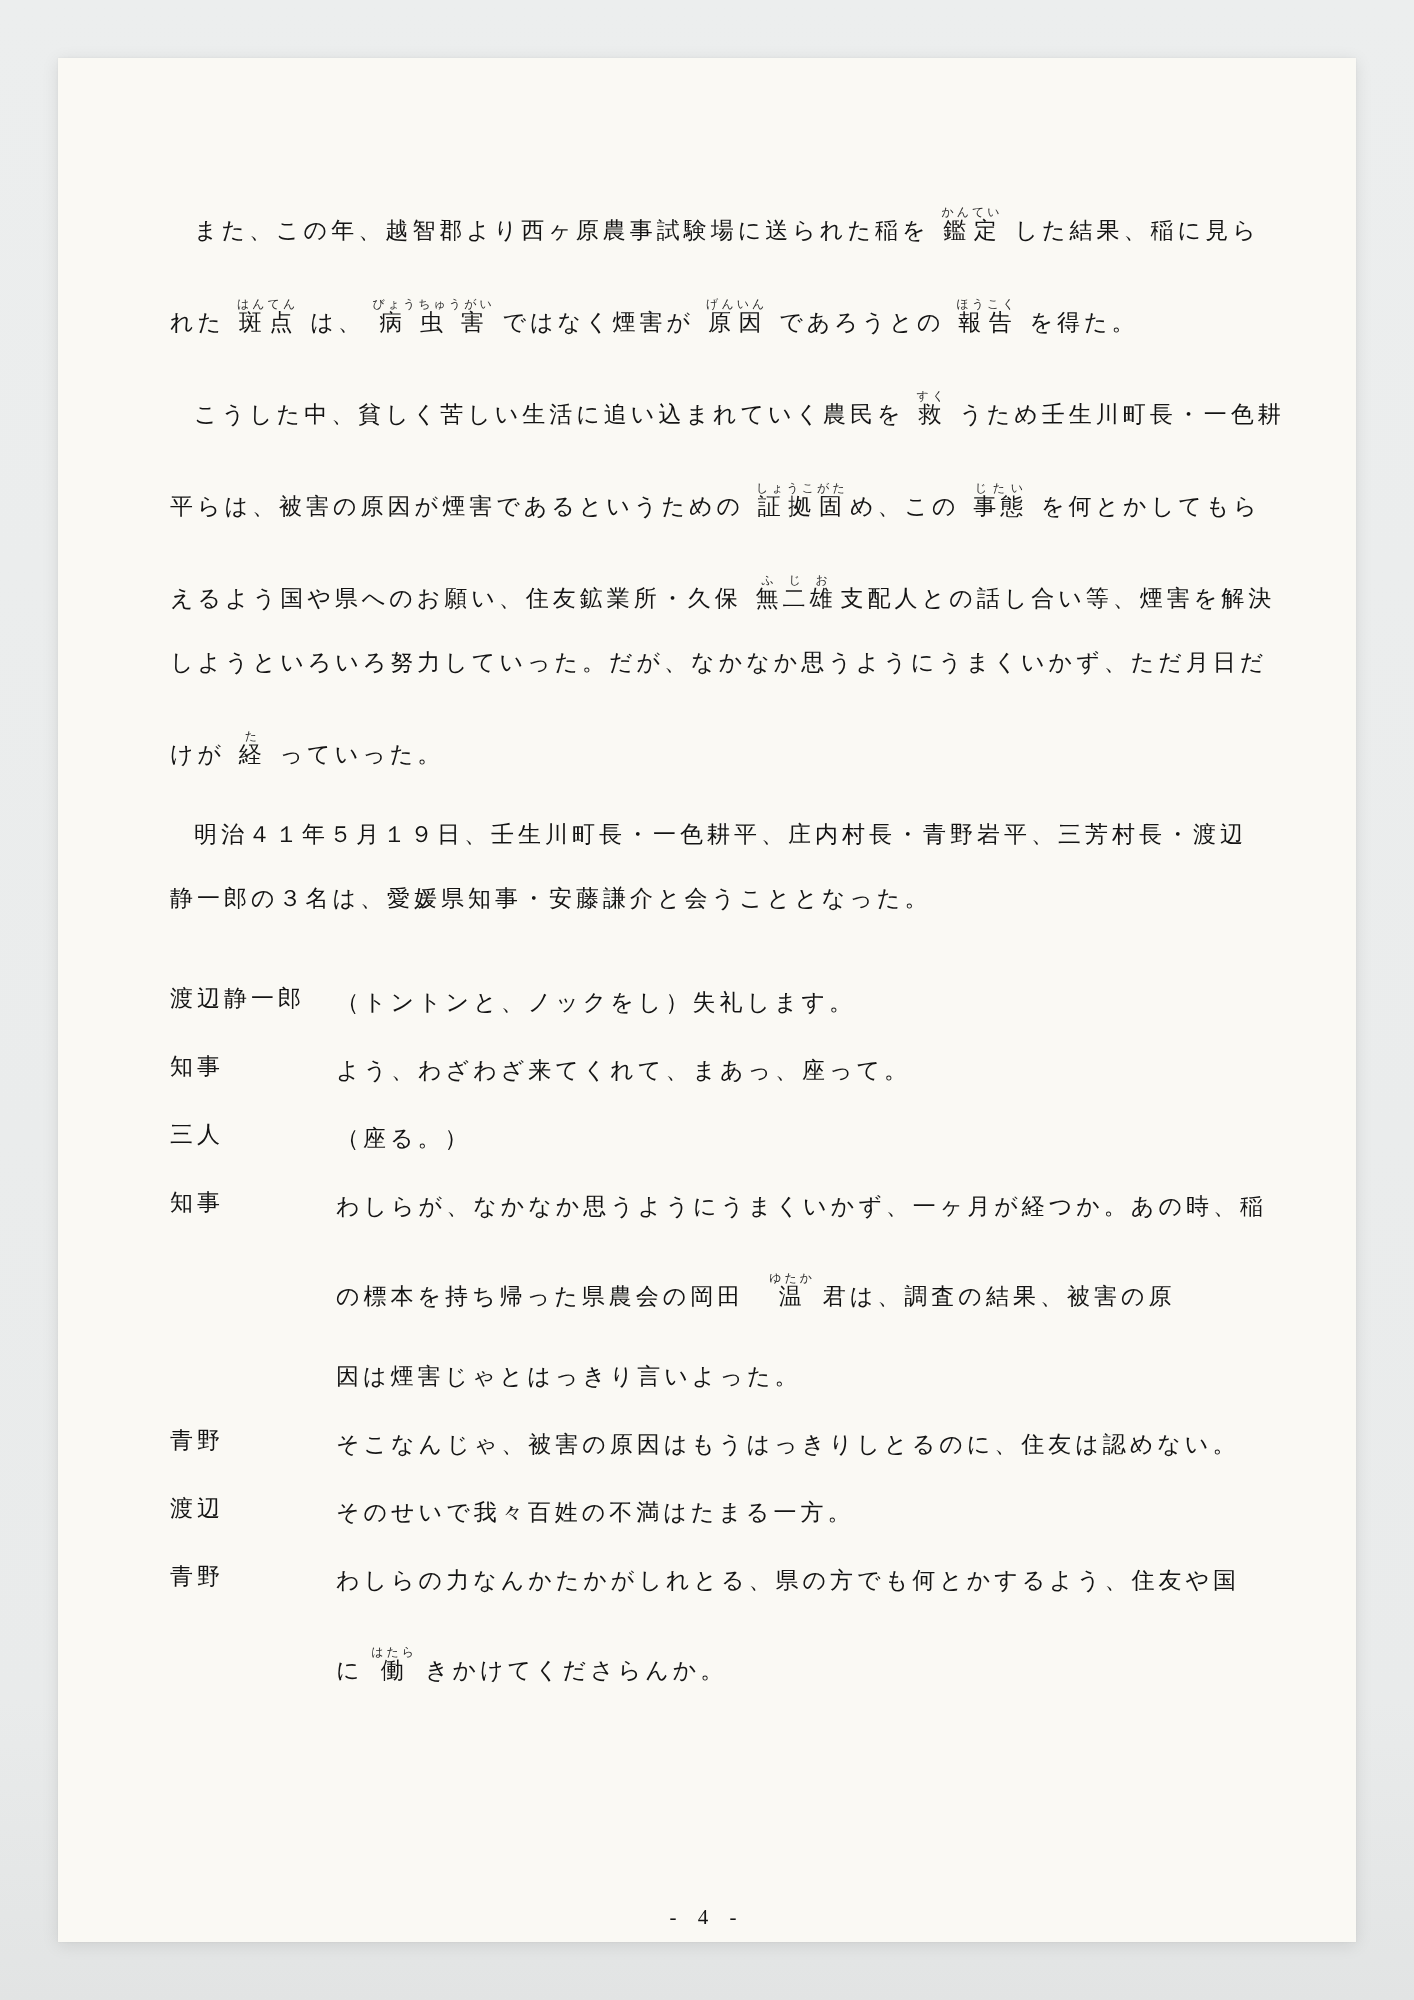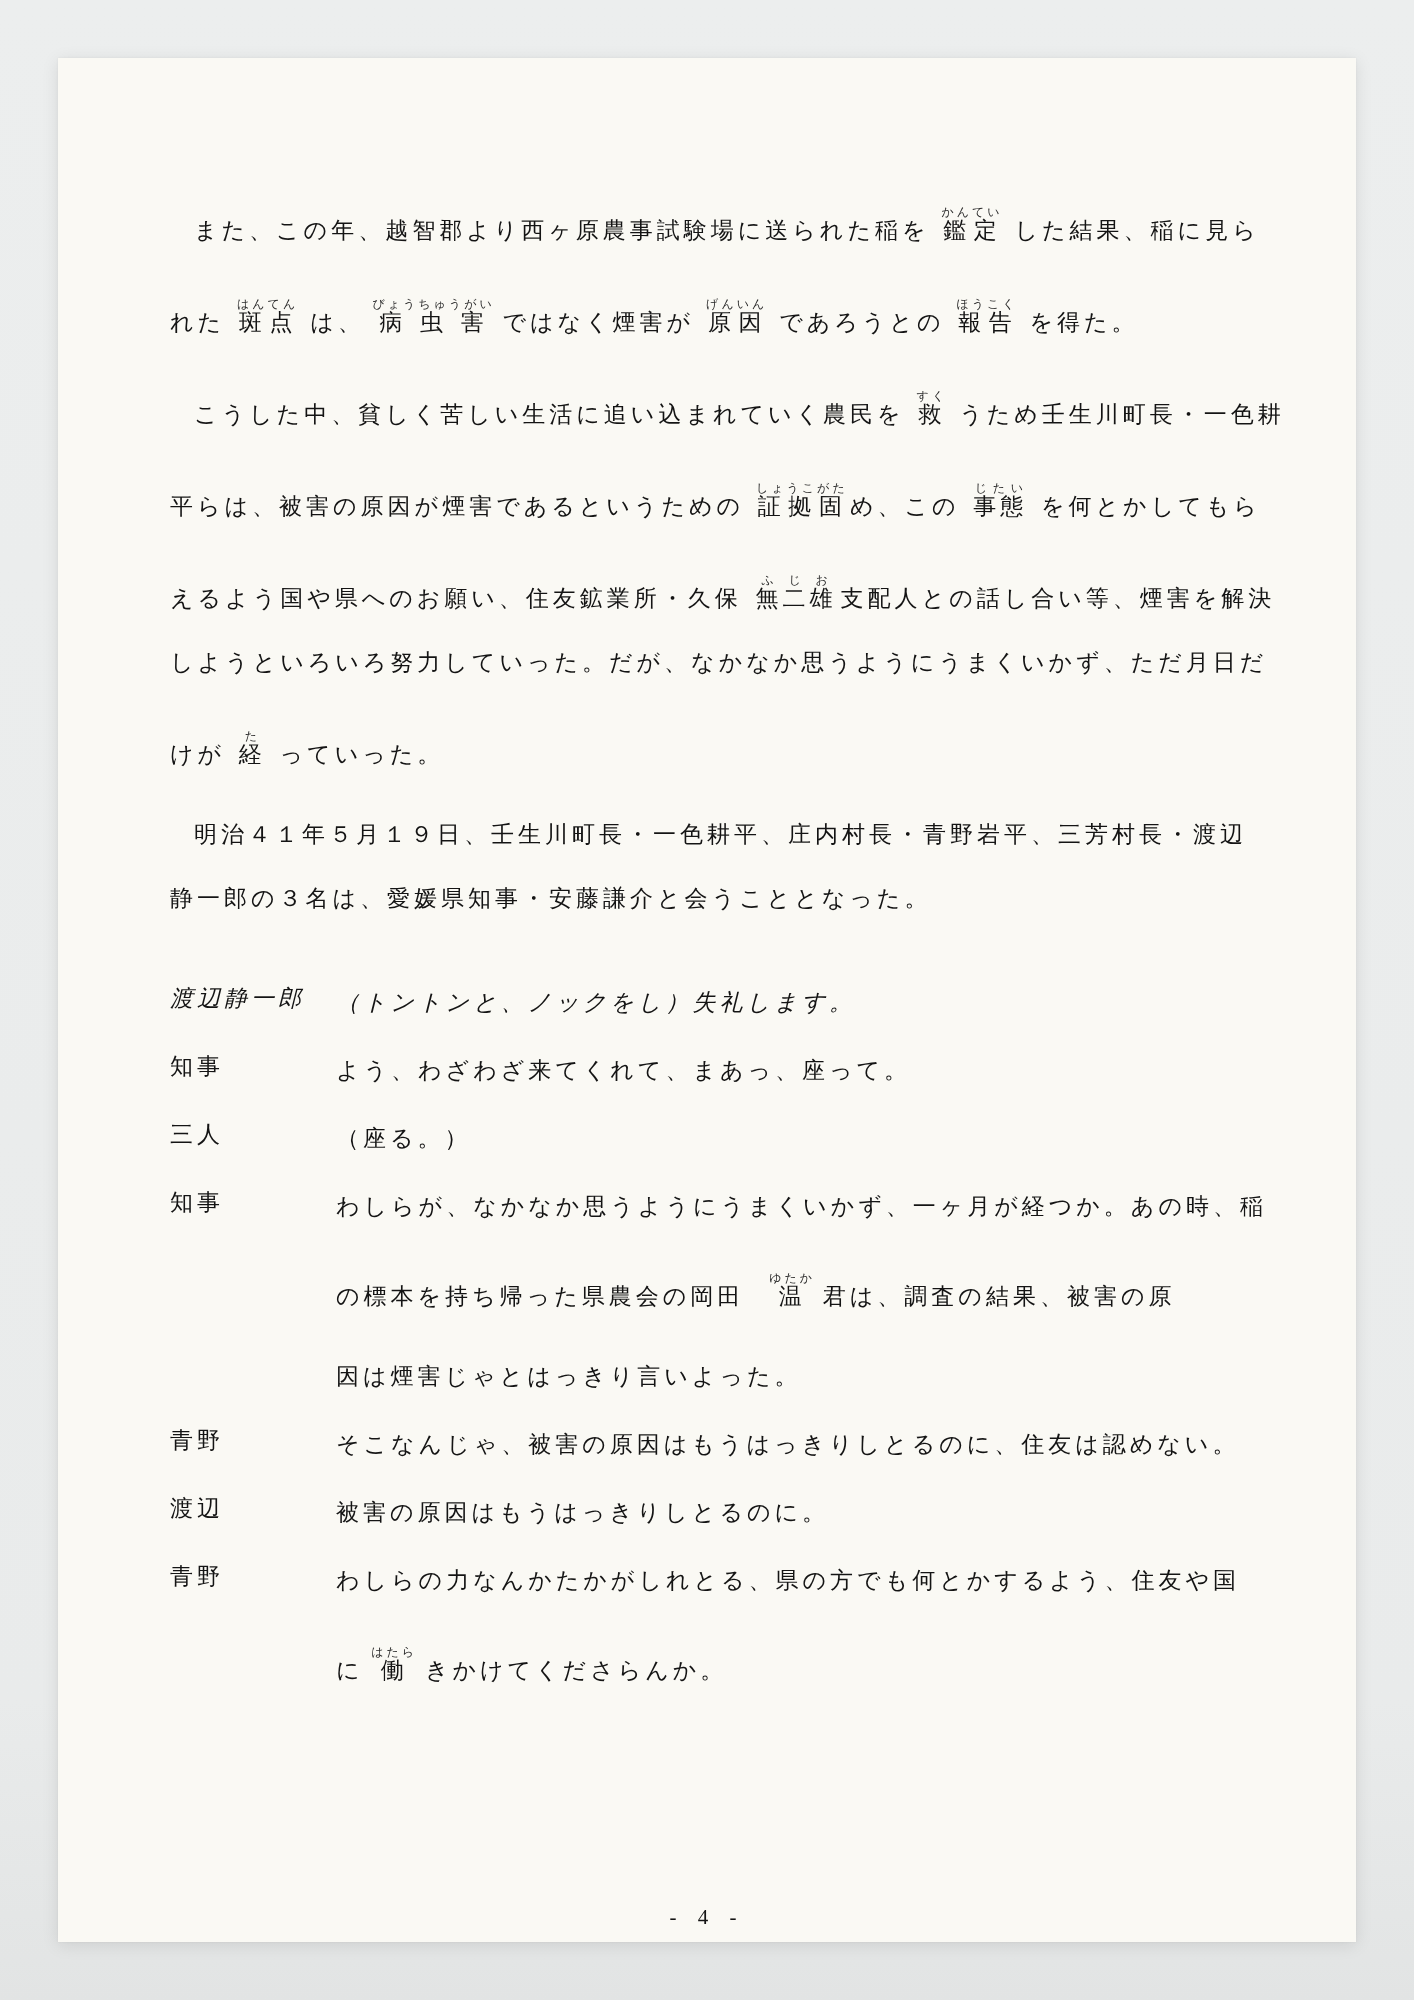--- a/index.html
+++ b/index.html
@@ -30,21 +30,21 @@
   
   .para{margin-top:46px;}
   .para:first-child{margin-top:0;}
   .para .line{margin-top:30px;}
   .para .line.has-ruby{margin-top:50px;}
   .para:first-child .line:first-child{margin-top:0;}
   .indent{padding-left:24px;}
   
   .dialogue{margin-top:66px;}
   .drow{display:flex;margin-top:30px;}
-  .drow:first-child{margin-top:0;font-style:italic;}
+  .drow:first-child{margin-top:0;}
   .speaker{width:166px;flex:none;}
   .speech{flex:1;min-width:0;}
   .speech .line{margin-top:46px;}
   .speech .line:first-child{margin-top:4px;}
   .speech .line.has-ruby{margin-top:48px;}
   
   ruby{ruby-position:over;ruby-align:space-around;margin:0 4px;}
   rt{font-size:12px;letter-spacing:3px;color:#2a2a2a;}
   
   .footer{
@@ -104,21 +104,21 @@
         </div>
         <div class="drow">
           <div class="speaker">青野</div>
           <div class="speech">
             <div class="line">そこなんじゃ、被害の原因はもうはっきりしとるのに、住友は認めない。</div>
           </div>
         </div>
         <div class="drow">
           <div class="speaker">渡辺</div>
           <div class="speech">
-            <div class="line">被害の原因はもうはっきりしとるのに。</div>
+            <div class="line">そのせいで我々百姓の不満はたまる一方。</div>
           </div>
         </div>
         <div class="drow">
           <div class="speaker">青野</div>
           <div class="speech">
             <div class="line">わしらの力なんかたかがしれとる、県の方でも何とかするよう、住友や国</div>
             <div class="line has-ruby">に <ruby>働<rt>はたら</rt></ruby> きかけてくださらんか。</div>
           </div>
         </div>
       </div>

